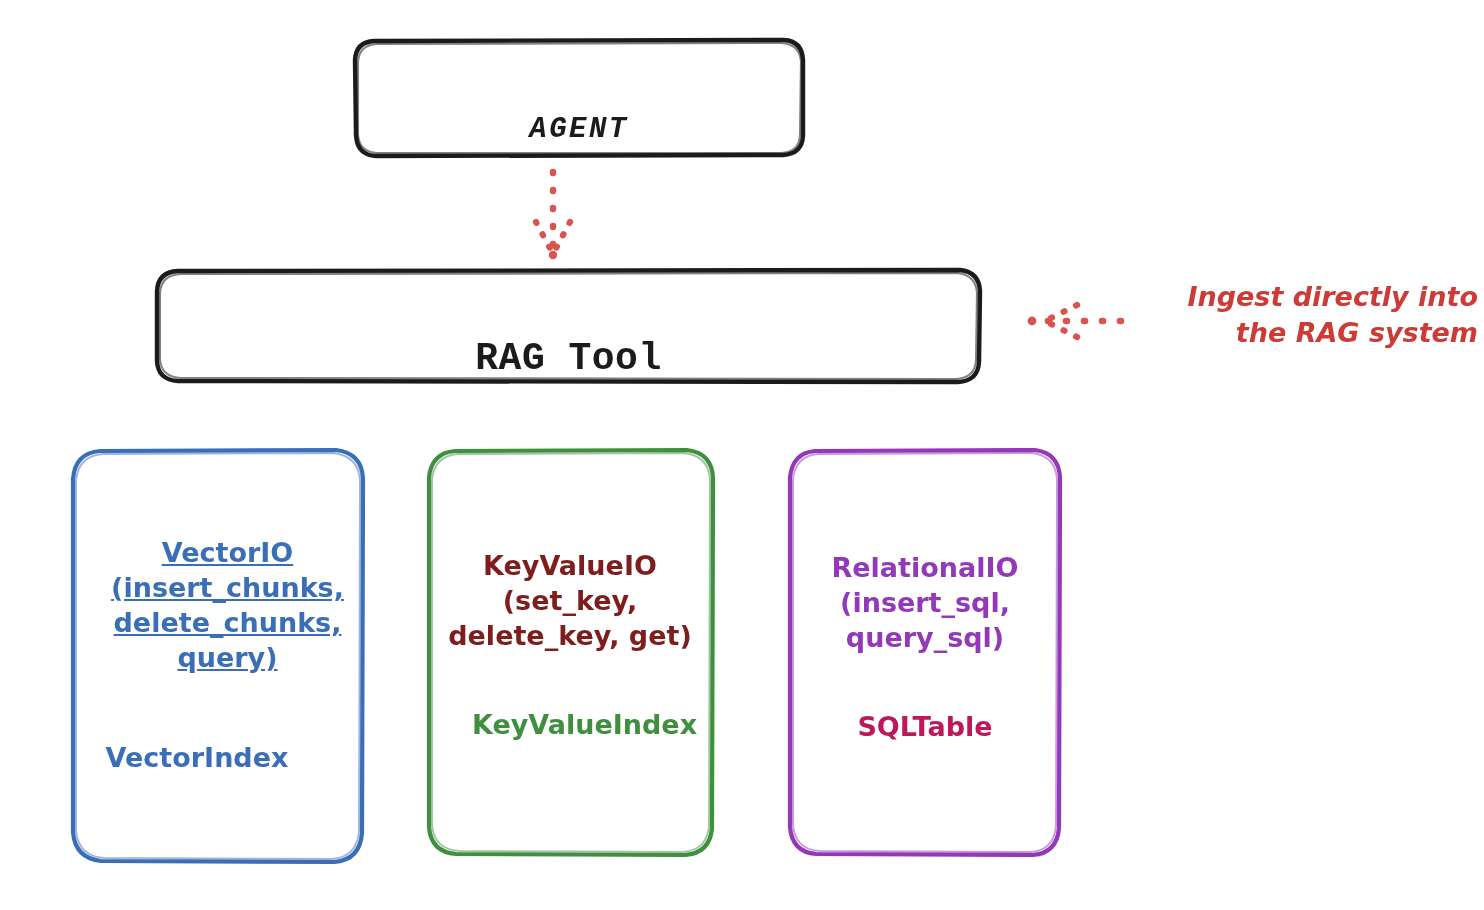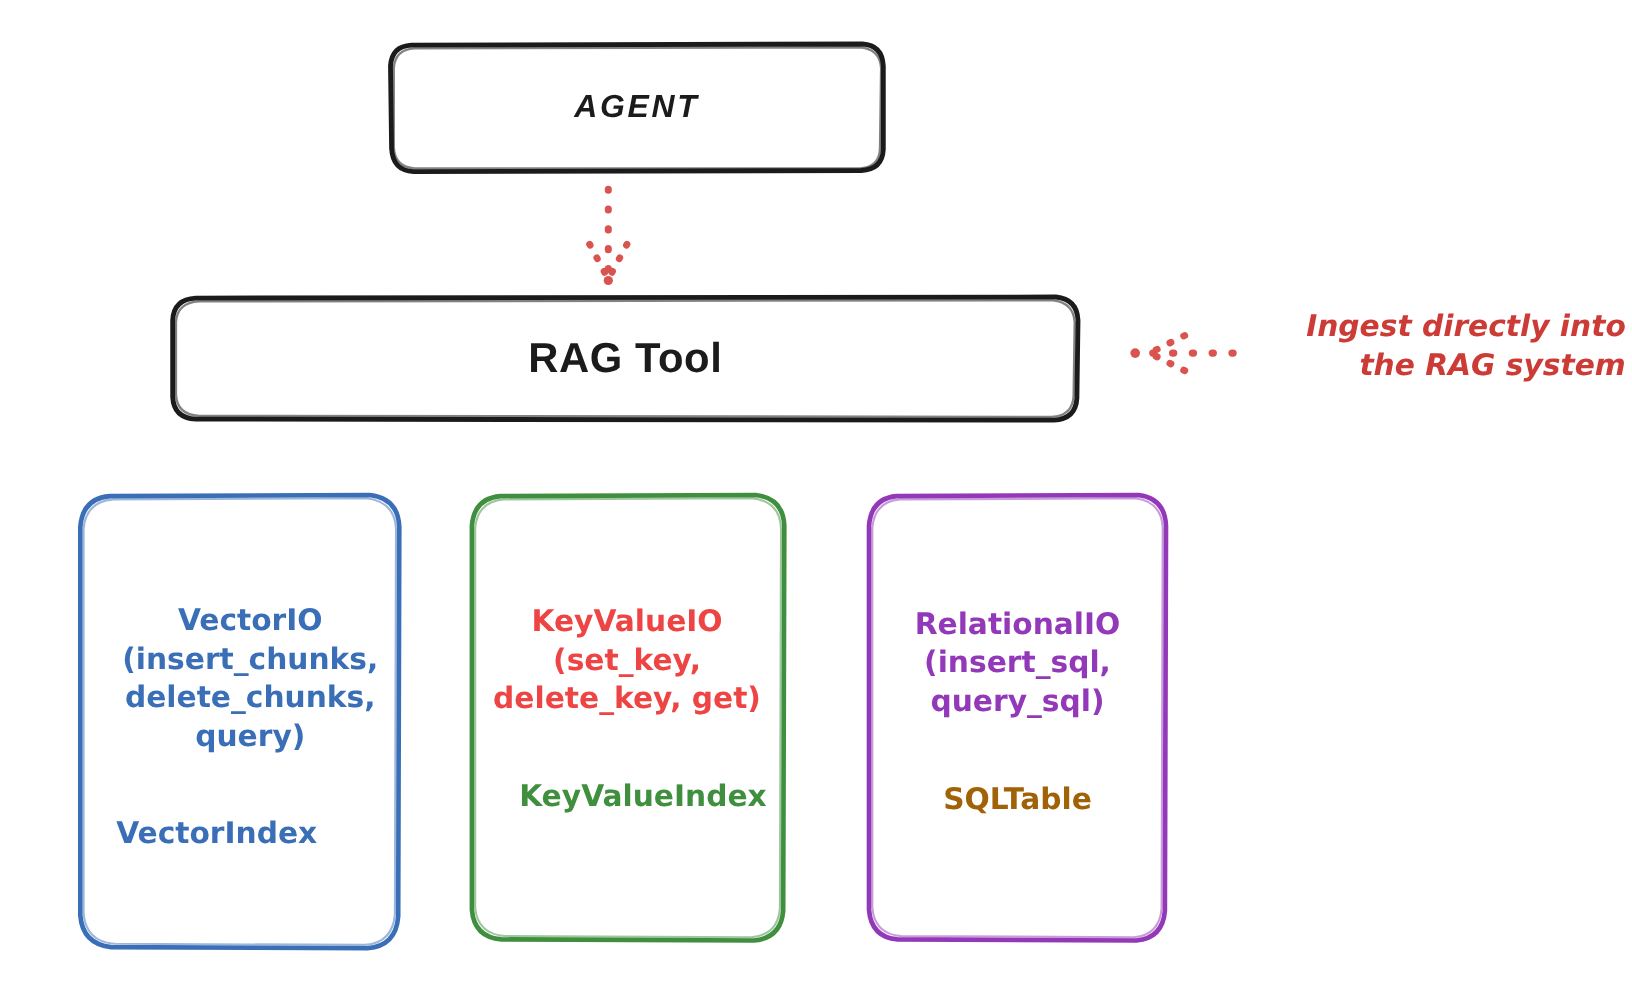--- a/index.html
+++ b/index.html
@@ -22,21 +22,22 @@
     height: 910px;
   }
   .node-label {
     position: absolute;
     display: flex;
     align-items: center;
     justify-content: center;
     text-align: left;
     white-space: pre-line;
     pointer-events: none;
-    font-family: Liberation Sans, sans-serif;
+    font-family: Liberation Mono, monospace;
+    margin-top: 32px;
   }
   
   #agent-label {
     left: 355px;
     top: 40px;
     width: 448px;
     height: 115px;
     color: #1b1b1b;
     font-size: 29px;
     font-style: italic;
@@ -59,53 +60,54 @@
     position: absolute;
     text-align: center;
     white-space: pre-line;
     pointer-events: none;
     font-weight: 700;
     line-height: 1.30;
     font-size: 27px;
   }
   #vector-text {
     left: 72px;
-    top: 547px;
+    top: 535px;
     width: 311px;
     color: #3a6fb8;
+    text-decoration: underline;
   }
   #vector-index-text {
     left: 72px;
     top: 740px;
     width: 250px;
     color: #3a6fb8;
   }
   #kv-text {
     left: 420px;
     top: 548px;
     width: 300px;
-    color: #ef4444;
+    color: #7f1d1d;
   }
   #kv-index-text {
     left: 428px;
     top: 707px;
     width: 313px;
     color: #3f8f3f;
   }
   #rel-text {
     left: 790px;
     top: 550px;
     width: 270px;
     color: #9238b8;
   }
   #rel-index-text {
     left: 790px;
     top: 709px;
     width: 270px;
-    color: #a16207;
+    color: #be185d;
   }
   
   #ingest-note {
     position: absolute;
     left: 1148px;
     top: 279px;
     width: 330px;
     color: #cc3b36;
     font-size: 27px;
     font-weight: 700;

